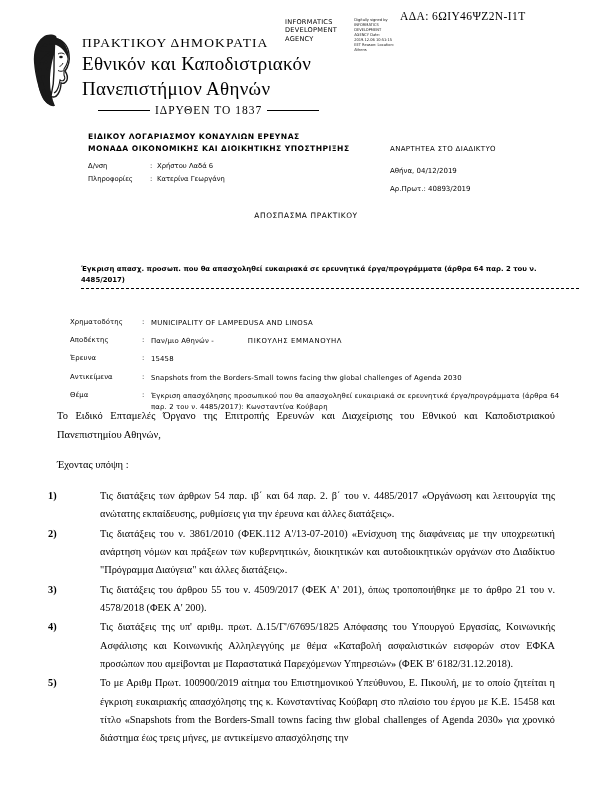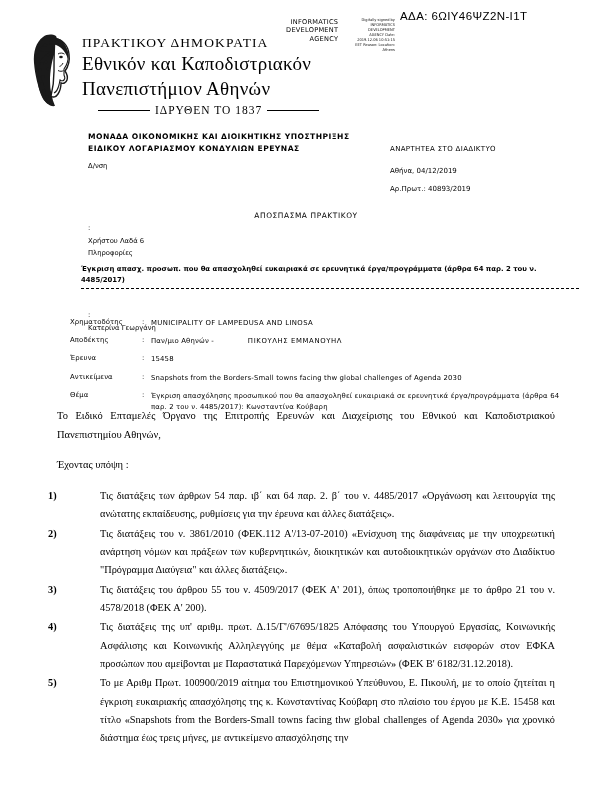--- a/index.html
+++ b/index.html
@@ -21,35 +21,34 @@
     width: 612px;
     height: 792px;
     background: #fff;
   }
 
   
   .ada-code {
     position: absolute;
     top: 10px;
     left: 400px;
-    font-family: Liberation Sans, sans-serif;
+    font-family: Liberation Serif, serif;
     font-size: 11.5px;
     letter-spacing: 0.4px;
     white-space: nowrap;
   }
 
   
   .sig-block {
     position: absolute;
     top: 18px;
     left: 285px;
     width: 110px;
     display: flex;
     gap: 16px;
-    text-align: right;
   }
   .sig-left {
     font-family: "DejaVu Sans", sans-serif;
     font-size: 6.6px;
     line-height: 1.28;
     letter-spacing: 0.25px;
     width: 60px;
     word-spacing: 1px;
   }
   .sig-right {
@@ -120,21 +119,21 @@
   }
 
   .contact {
     position: absolute;
     top: 160px;
     left: 88px;
     font-family: "DejaVu Sans", sans-serif;
     font-size: 6.8px;
     line-height: 1.85;
   }
-  .contact-row { display: flex; flex-direction: column; }
+  .contact-row { display: flex; }
   .contact-label { width: 62px; flex: 0 0 62px; }
   .contact-sep { width: 7px; flex: 0 0 7px; }
   .contact-value { white-space: nowrap; }
 
   
   .meta-right {
     position: absolute;
     top: 145px;
     left: 390px;
     font-family: "DejaVu Sans", sans-serif;
@@ -303,22 +302,22 @@
     <div class="lh-line2">Εθνικόν και Καποδιστριακόν</div>
     <div class="lh-line3">Πανεπιστήμιον Αθηνών</div>
     <div class="lh-founded">
       <span class="rule rule-l"></span>
       <span>ΙΔΡΥΘΕΝ ΤΟ 1837</span>
       <span class="rule rule-r"></span>
     </div>
   </div>
 
   <div class="unit">
+    <div>ΕΙΔΙΚΟΥ ΛΟΓΑΡΙΑΣΜΟΥ ΚΟΝΔΥΛΙΩΝ ΕΡΕΥΝΑΣ</div>
     <div>ΜΟΝΑΔΑ ΟΙΚΟΝΟΜΙΚΗΣ ΚΑΙ ΔΙΟΙΚΗΤΙΚΗΣ ΥΠΟΣΤΗΡΙΞΗΣ</div>
-    <div>ΕΙΔΙΚΟΥ ΛΟΓΑΡΙΑΣΜΟΥ ΚΟΝΔΥΛΙΩΝ ΕΡΕΥΝΑΣ</div>
   </div>
 
   <div class="contact">
     <div class="contact-row">
       <span class="contact-label">Δ/νση</span>
       <span class="contact-sep">:</span>
       <span class="contact-value">Χρήστου Λαδά 6</span>
     </div>
     <div class="contact-row">
       <span class="contact-label">Πληροφορίες</span>

